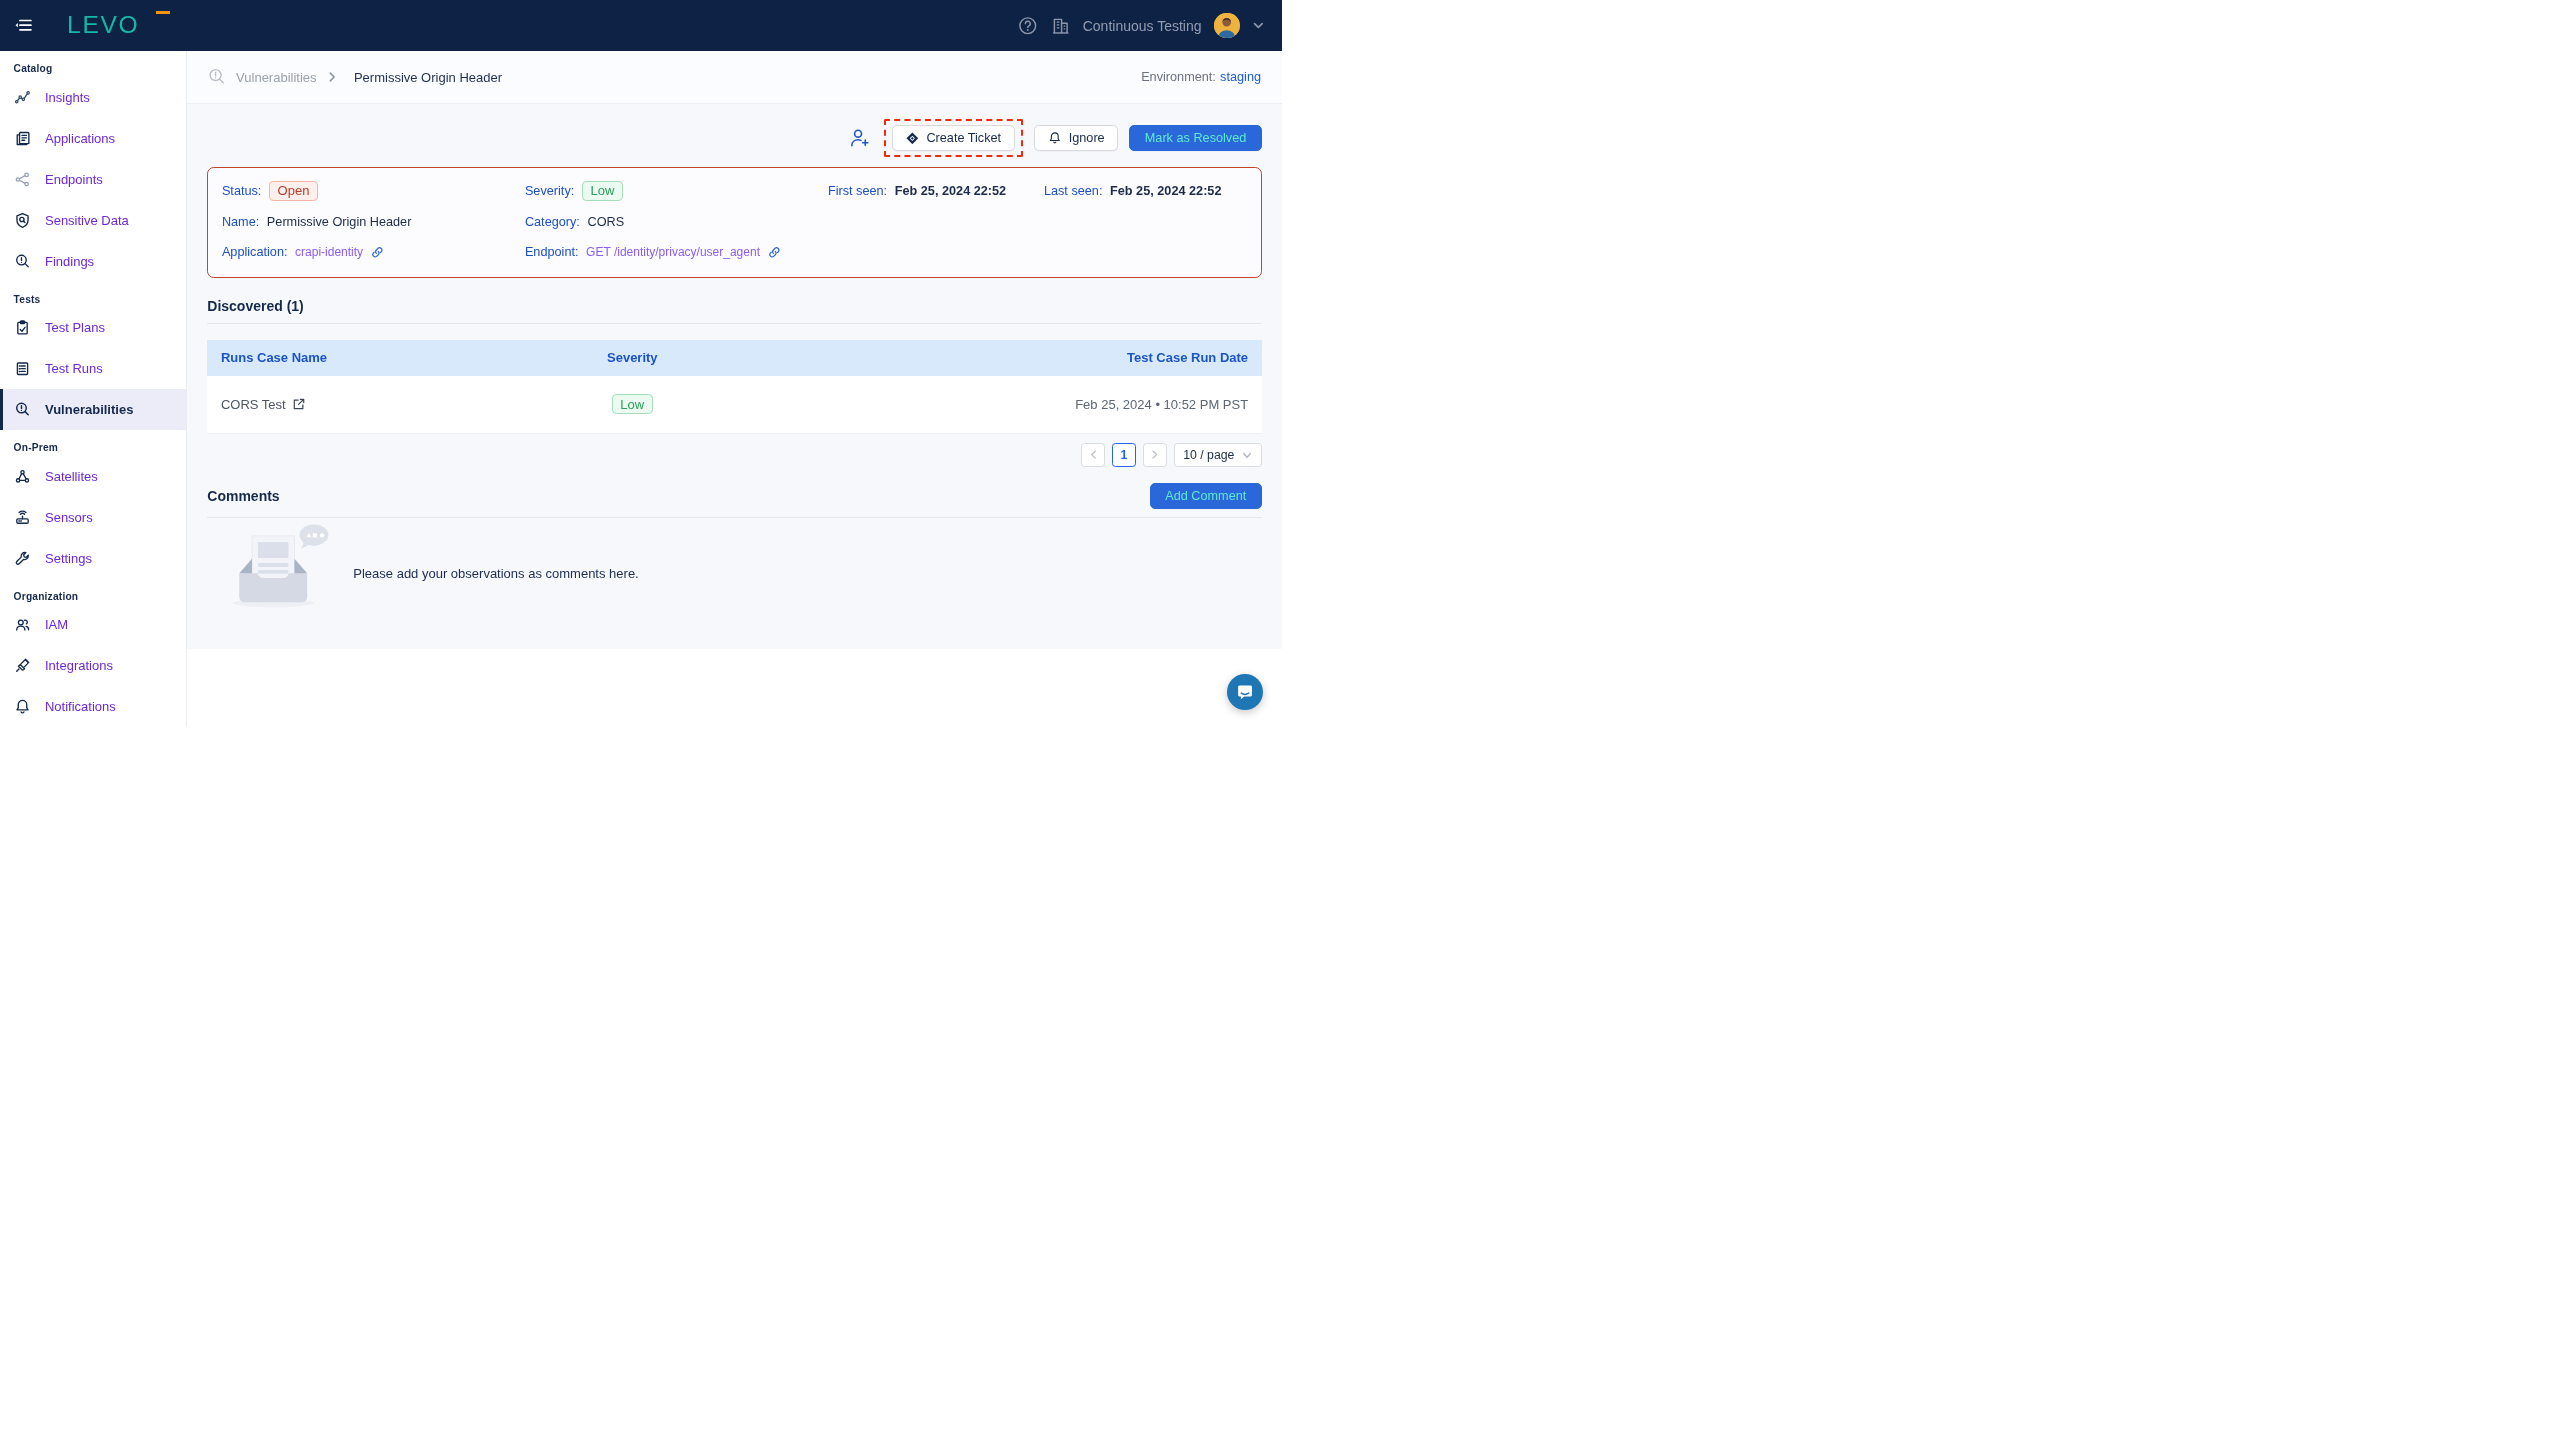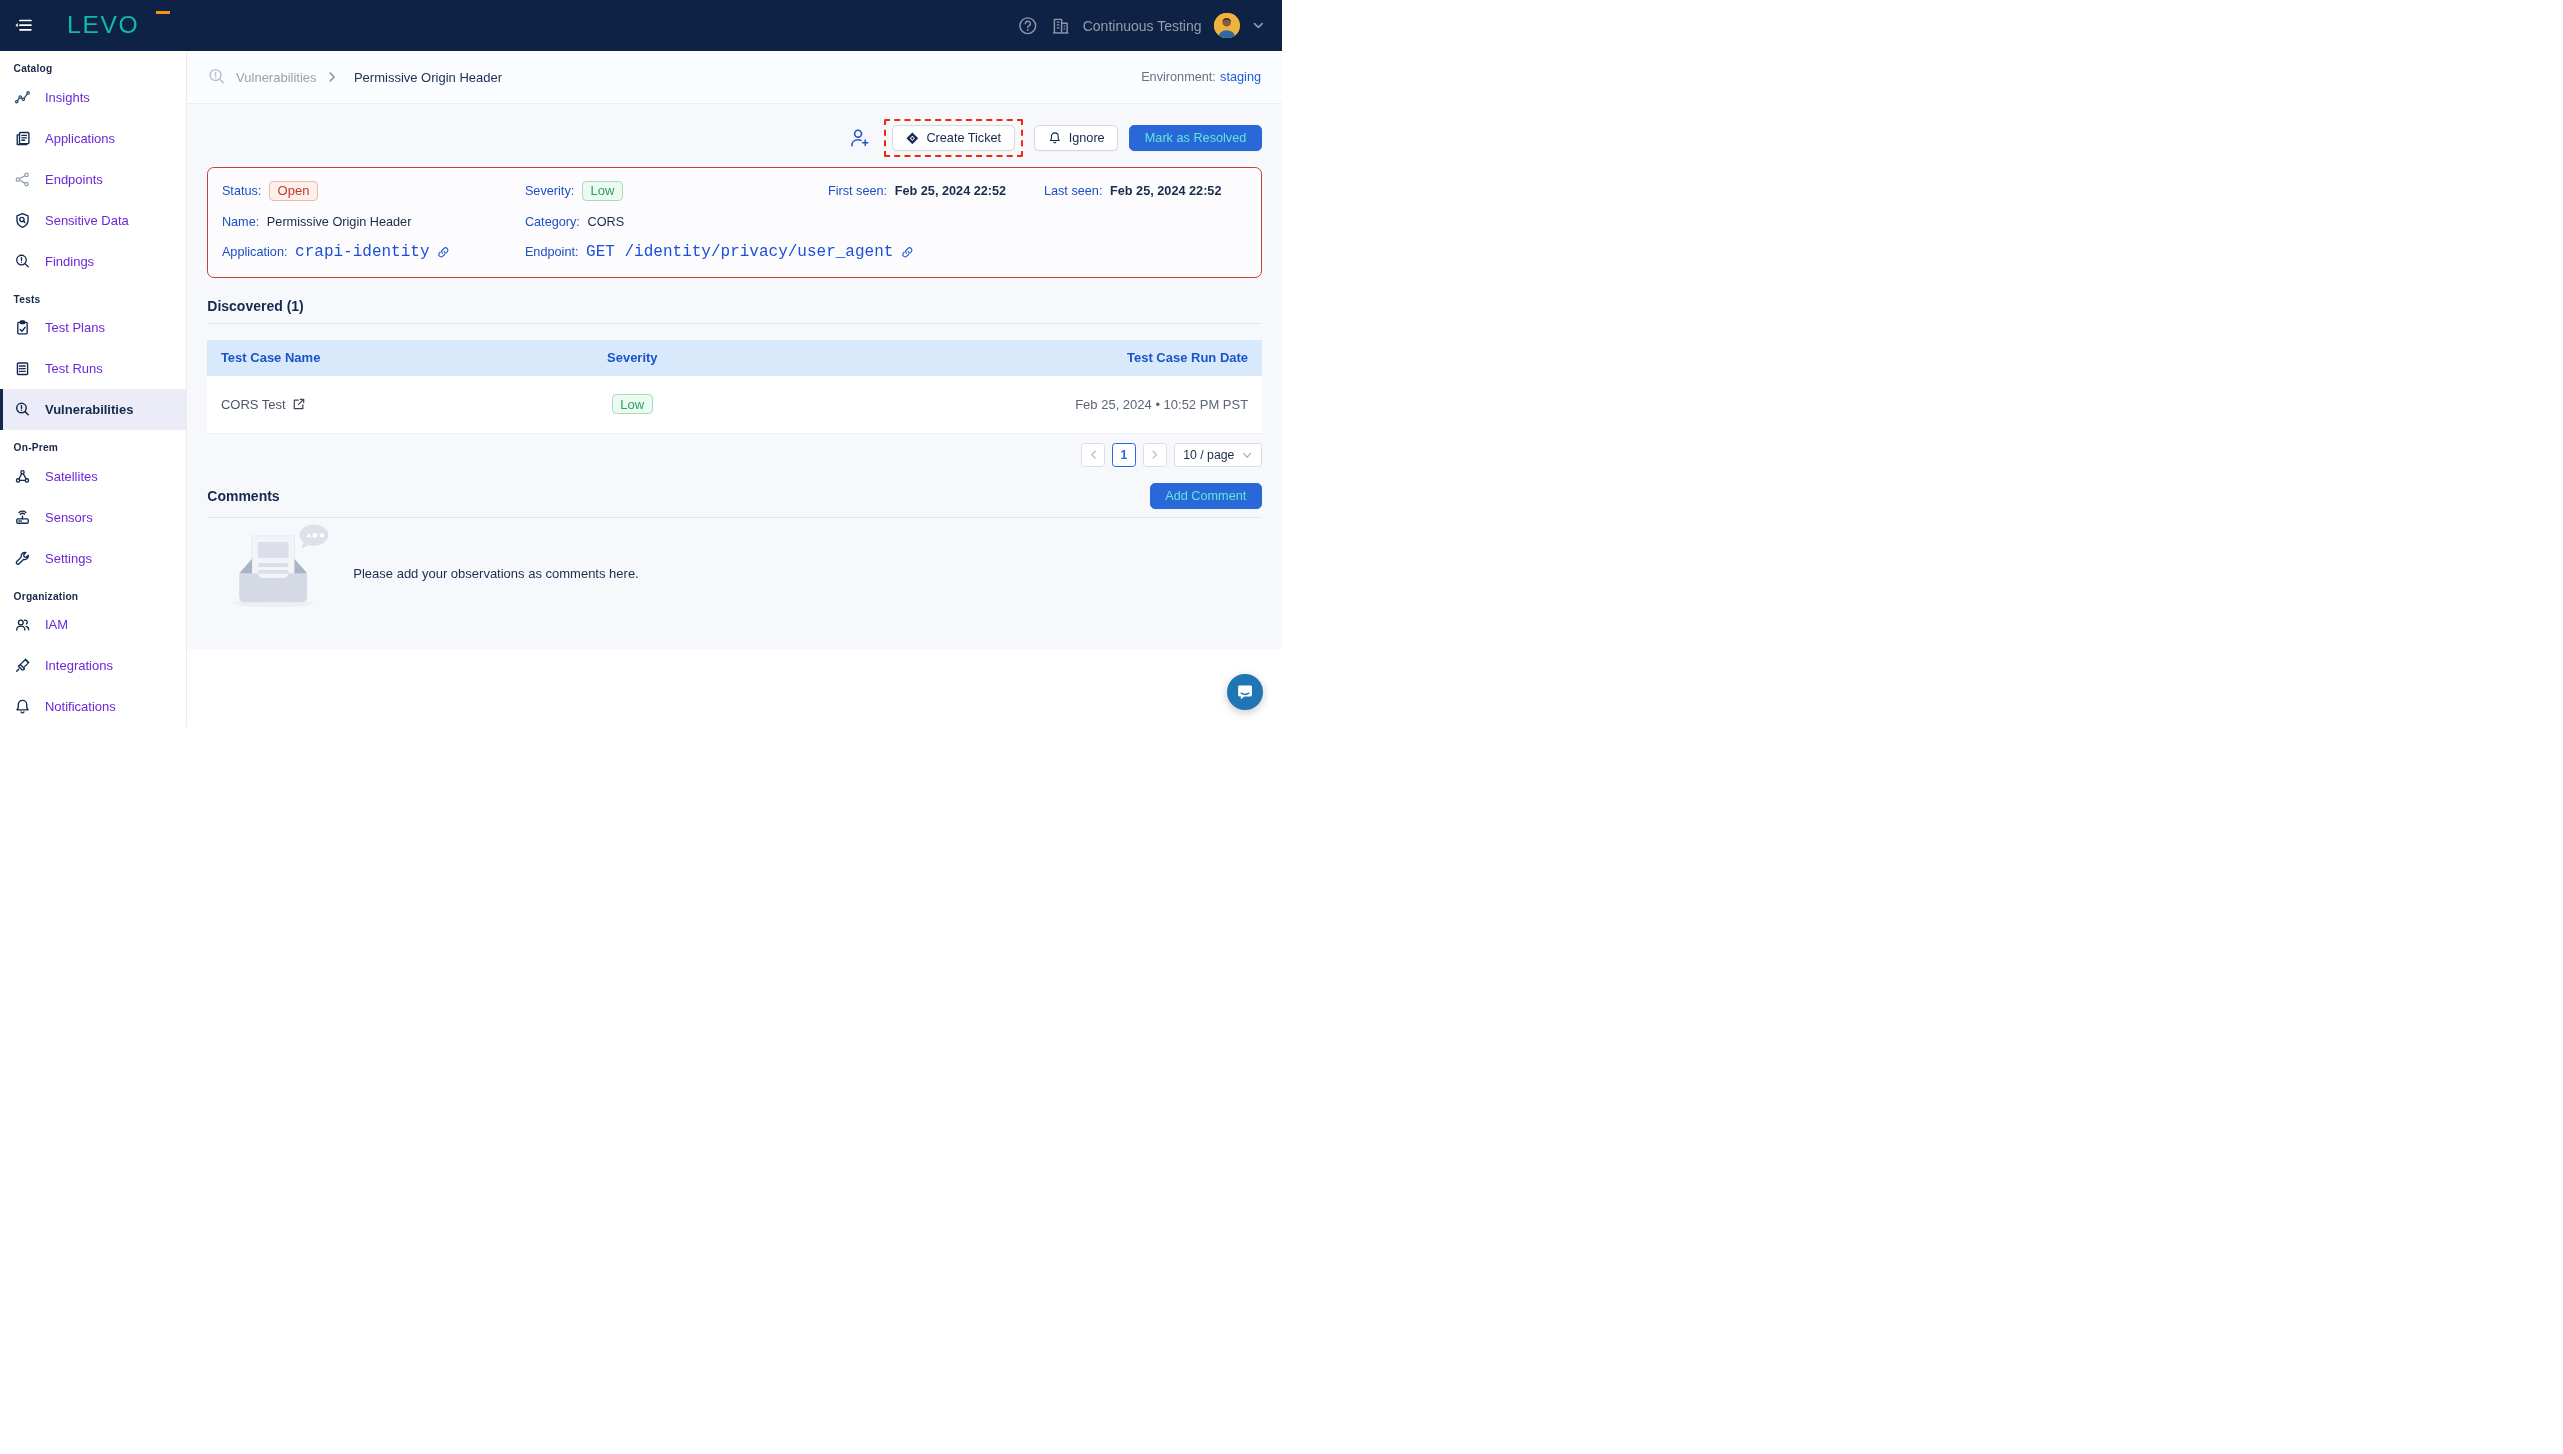--- a/index.html
+++ b/index.html
@@ -47,21 +47,21 @@
   .btn-primary { background:#2a67d8; border-color:#2a67d8; color:#5eead4; padding:0 14.4px; }
 
   
   .detail-panel { margin-top:11px; height:111px; border:1.3px solid #c3432c; border-radius:6.8px; background:#fcfcff; padding:9.3px 13.6px 11px; display:flex; flex-direction:column; justify-content:space-between; }
   .dp-row { display:flex; align-items:center; height:27px; }
   .dp-field { display:flex; align-items:center; gap:7.6px; }
   .dp-c1 { width:303px; } .dp-c2 { width:303px; } .dp-c3 { width:216px; } .dp-c4 { flex:1; }
   .dp-label { color:#1d4fc4; font-size:12.7px; font-weight:500; white-space:nowrap; }
   .dp-value { color:#1b2b4a; font-size:12.7px; font-weight:600; }
   .dp-value.plain { font-weight:500; }
-  .dp-link { color:#1d4ed8; font-size:16px; font-weight:500; font-family:Liberation Mono, monospace; cursor:pointer; }
+  .dp-link { color:#8b5cf6; font-size:12px; font-weight:500; font-family:Liberation Sans, sans-serif; cursor:pointer; }
   .badge { display:inline-flex; align-items:center; height:20px; padding:0 7.6px; border-radius:4.2px; font-size:13px; font-weight:500; }
   .badge-open { color:#c0392b; background:#fdf0ec; border:0.8px solid #f2b5a7; }
   .badge-low  { color:#2aa05a; background:#ecfbf1; border:0.8px solid #a7dcb9; }
 
   
   .section-title { margin-top:19.5px; font-size:14px; font-weight:700; color:#15294d; }
   .h-divider { border:none; border-top:0.8px solid #e4e6ee; margin-top:9.3px; }
   .table { margin-top:16px; width:100%; }
   .t-head { display:flex; height:36px; background:#d9e9fc; align-items:center; }
   .t-cell-name { width:325px; padding-left:13.6px; position:relative; }
@@ -428,21 +428,21 @@
             </span>
           </div>
         </div>
       </section>
 
       <h2 class="section-title">Discovered (1)</h2>
       <hr class="h-divider">
 
       <div class="table">
         <div class="t-head">
-          <div class="t-cell-name hd hd-sep" style="cursor:pointer;">Test Case Name</div>
+          <div class="t-cell-name hd hd-sep" style="cursor:pointer;">Runs Case Name</div>
           <div class="t-cell-sev hd hd-sep" style="cursor:pointer;">Severity</div>
           <div class="t-cell-date hd" style="cursor:pointer;">Test Case Run Date</div>
         </div>
         <div class="t-row">
           <div class="t-cell-name">
             <span class="t-name">
               <span style="cursor:pointer;">CORS Test</span>
               <span style="display:flex;cursor:pointer;">
                 <svg width="12" height="12" viewBox="0 0 14 14" fill="none" stroke="#3c4553" stroke-width="1.4" stroke-linecap="round" stroke-linejoin="round">
                   <path d="M11.5 8 V12.5 H1.5 V2.5 H6"></path>

